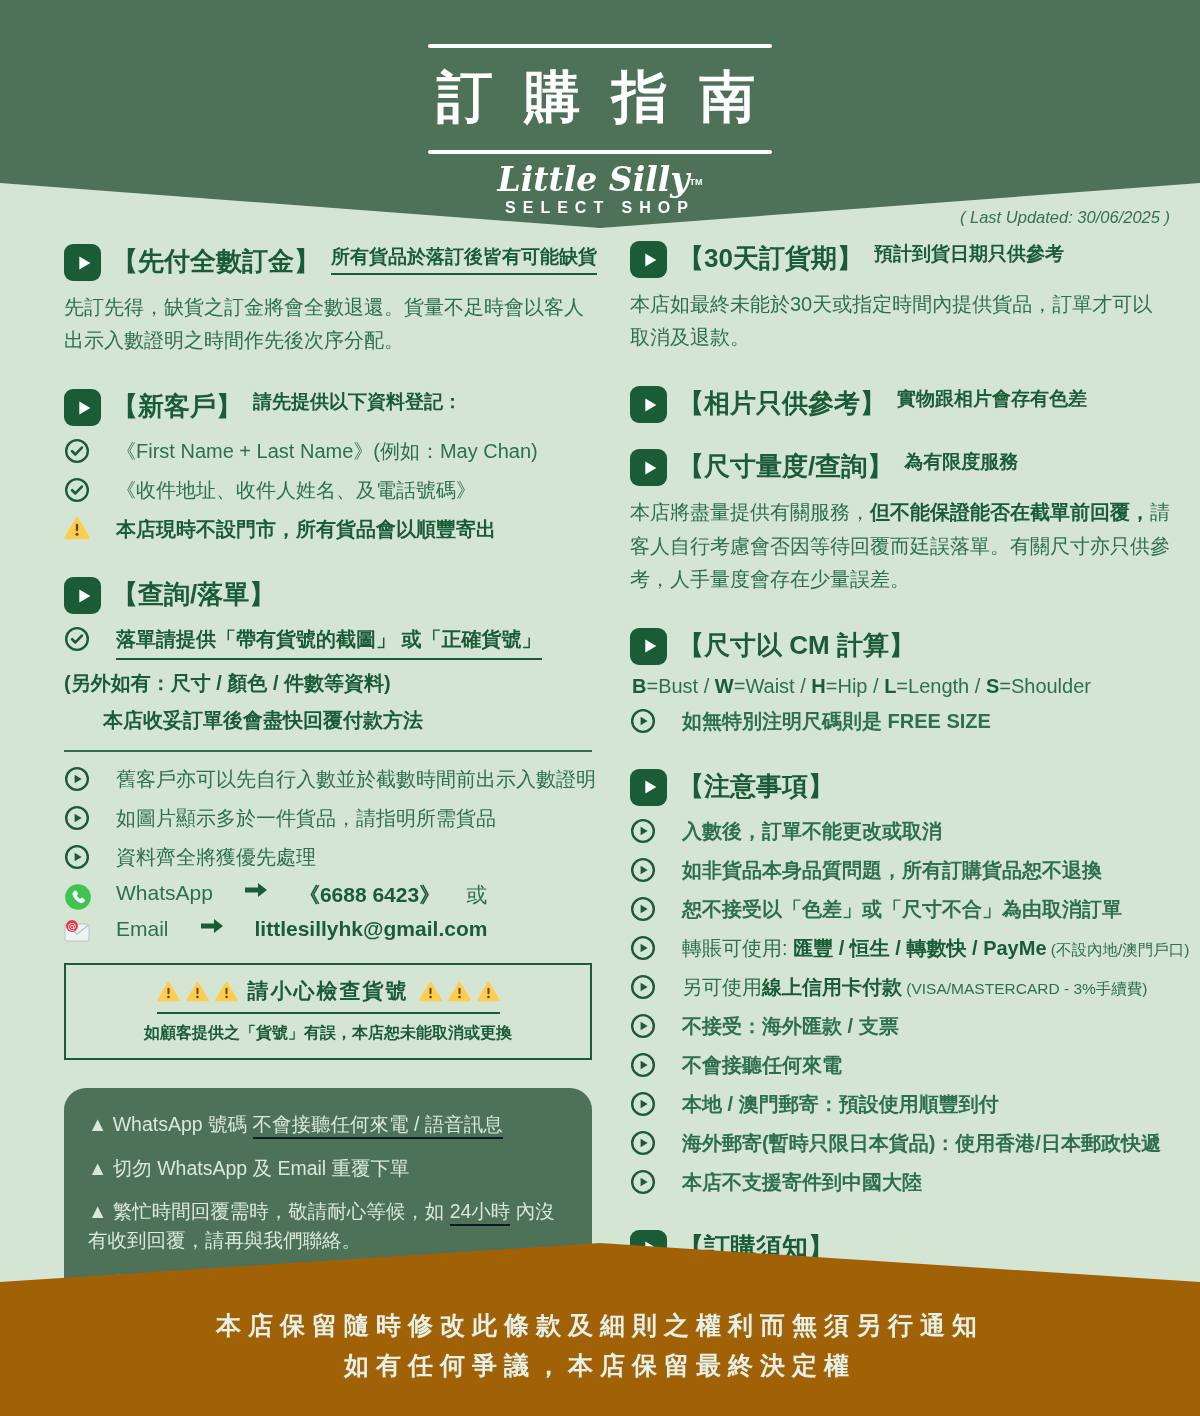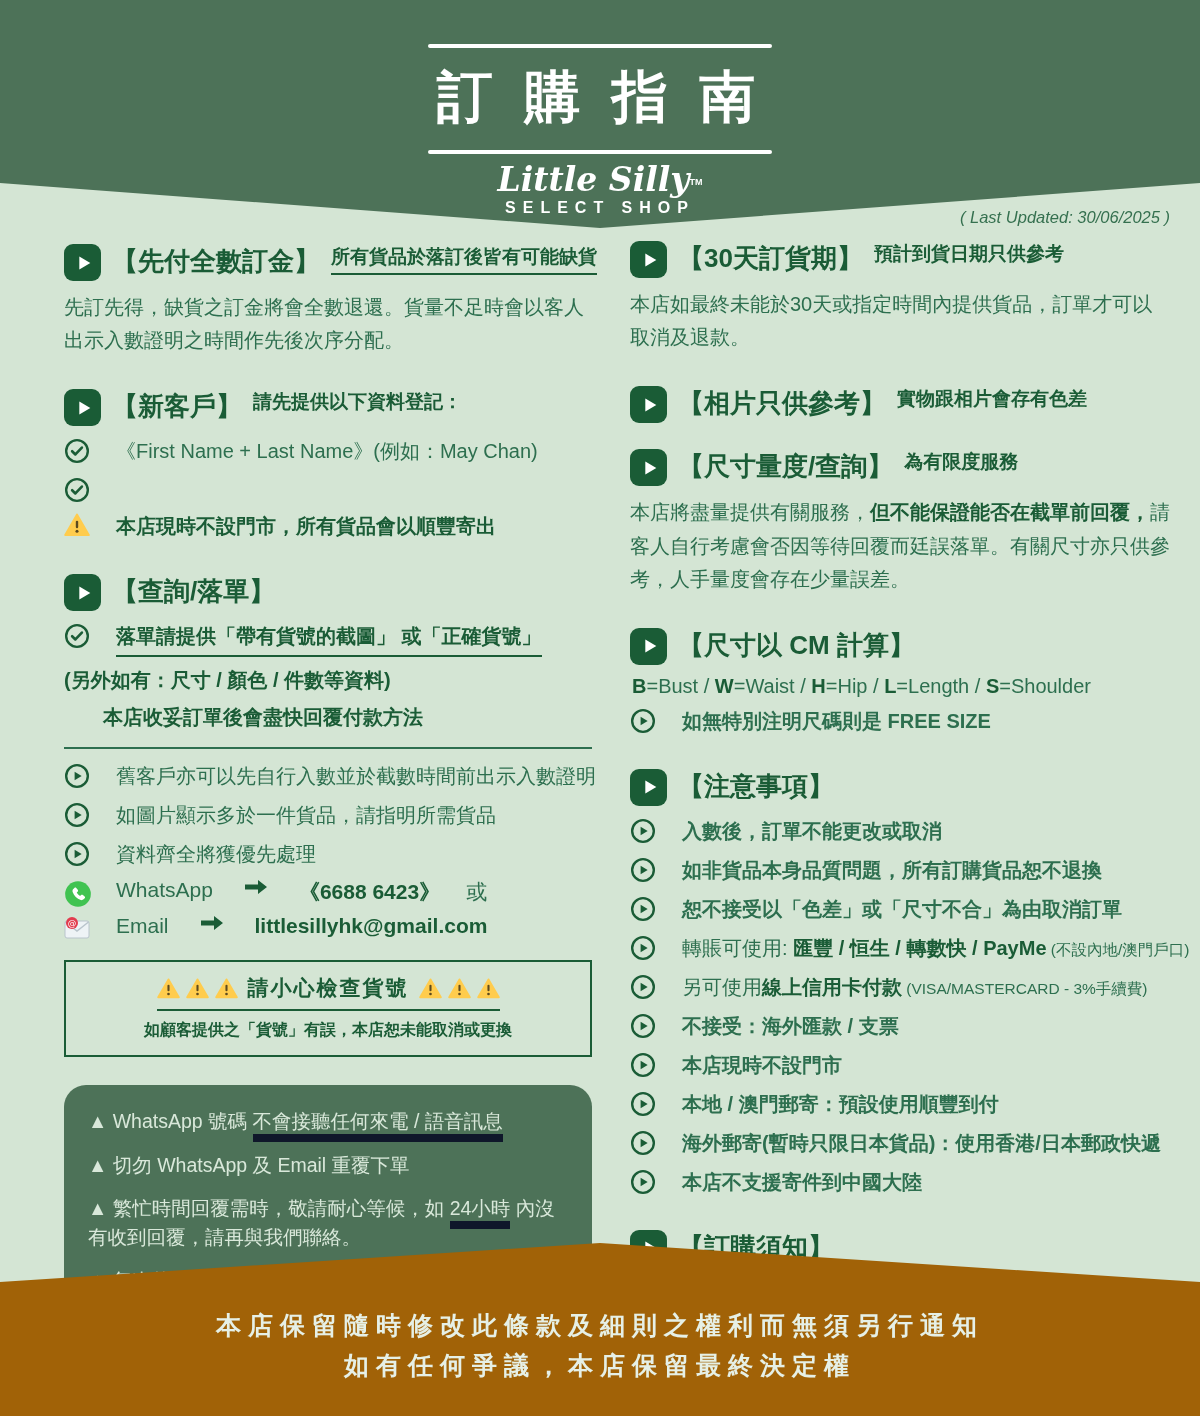--- a/index.html
+++ b/index.html
@@ -61,21 +61,21 @@
   .warn-title-line { display:inline-flex; align-items:center; gap:6px; border-bottom:2.5px solid #1a5c36; padding-bottom:7px; }
   .warn-title { font-size:21px; font-weight:800; color:#1a5c36; letter-spacing:2px; margin:0 4px; }
   .w-icon { width:23px; height:21px; }
   .warn-body { font-size:16px; font-weight:800; color:#1a5c36; margin-top:9px; }
 
   
   .dark-box { background:#4d7258; border-radius:22px; margin-top:28px; padding:22px 24px 24px 24px;
               color:#d9e8da; }
   .dark-box p { font-size:19.5px; line-height:1.5; margin:0 0 14px 0; }
   .dark-box p:last-child { margin-bottom:0; }
-  .u-light { border-bottom:8px solid #0f172a; padding-bottom:2px; }
+  .u-light { border-bottom:2px solid #0f172a; padding-bottom:2px; }
 
   
   .size-line { font-size:20px; margin:2px 0 6px 2px; white-space:nowrap; }
   .size-line .k { font-weight:800; color:#1a5c36; }
   .terms-body { font-size:20px; margin:2px 0 0 4px; }
 </style>
 </head>
 <body>
 
 <div class="canvas">
@@ -127,20 +127,21 @@
         </span>
         <span class="b-text">《First Name + Last Name》(例如：May Chan)</span>
       </div>
       <div class="b-row">
         <span class="b-icon">
           <svg width="26" height="26" viewBox="0 0 24 24">
               <circle cx="12" cy="12" r="10" fill="none" stroke="#1a5c36" stroke-width="2.2"></circle>
               <path d="M7.5 12.2l3 3 6-6.4" fill="none" stroke="#1a5c36" stroke-width="2.4" stroke-linecap="round" stroke-linejoin="round"></path>
             </svg>
         </span>
+        <span class="b-text">《收件地址、收件人姓名、及電話號碼》</span>
       </div>
       <div class="b-row">
         <span class="b-icon">
           <svg width="26" height="24" viewBox="0 0 24 22">
               <path d="M12 1.5L22.8 20.2H1.2z" fill="#ffcc4d" stroke="#ffcc4d" stroke-width="2" stroke-linejoin="round"></path>
               <rect x="10.9" y="7" width="2.2" height="7" rx="1.1" fill="#5c4a1f"></rect>
               <circle cx="12" cy="16.8" r="1.4" fill="#5c4a1f"></circle>
             </svg>
         </span>
         <span class="b-text b-bold">本店現時不設門市，所有貨品會以順豐寄出</span>
@@ -387,21 +388,21 @@
               <circle cx="12" cy="12" r="10" fill="none" stroke="#1a5c36" stroke-width="2.2"></circle>
               <path d="M9.8 8l6.5 4-6.5 4z" fill="#1a5c36"></path>
             </svg></span>
         <span class="b-text semi">不接受：海外匯款 / 支票</span>
       </div>
       <div class="b-row">
         <span class="b-icon"><svg width="26" height="26" viewBox="0 0 24 24">
               <circle cx="12" cy="12" r="10" fill="none" stroke="#1a5c36" stroke-width="2.2"></circle>
               <path d="M9.8 8l6.5 4-6.5 4z" fill="#1a5c36"></path>
             </svg></span>
-        <span class="b-text semi">本店現時不設門市</span>
+        <span class="b-text semi">不會接聽任何來電</span>
       </div>
       <div class="b-row">
         <span class="b-icon"><svg width="26" height="26" viewBox="0 0 24 24">
               <circle cx="12" cy="12" r="10" fill="none" stroke="#1a5c36" stroke-width="2.2"></circle>
               <path d="M9.8 8l6.5 4-6.5 4z" fill="#1a5c36"></path>
             </svg></span>
         <span class="b-text semi">本地 / 澳門郵寄：預設使用順豐到付</span>
       </div>
       <div class="b-row">
         <span class="b-icon"><svg width="26" height="26" viewBox="0 0 24 24">

